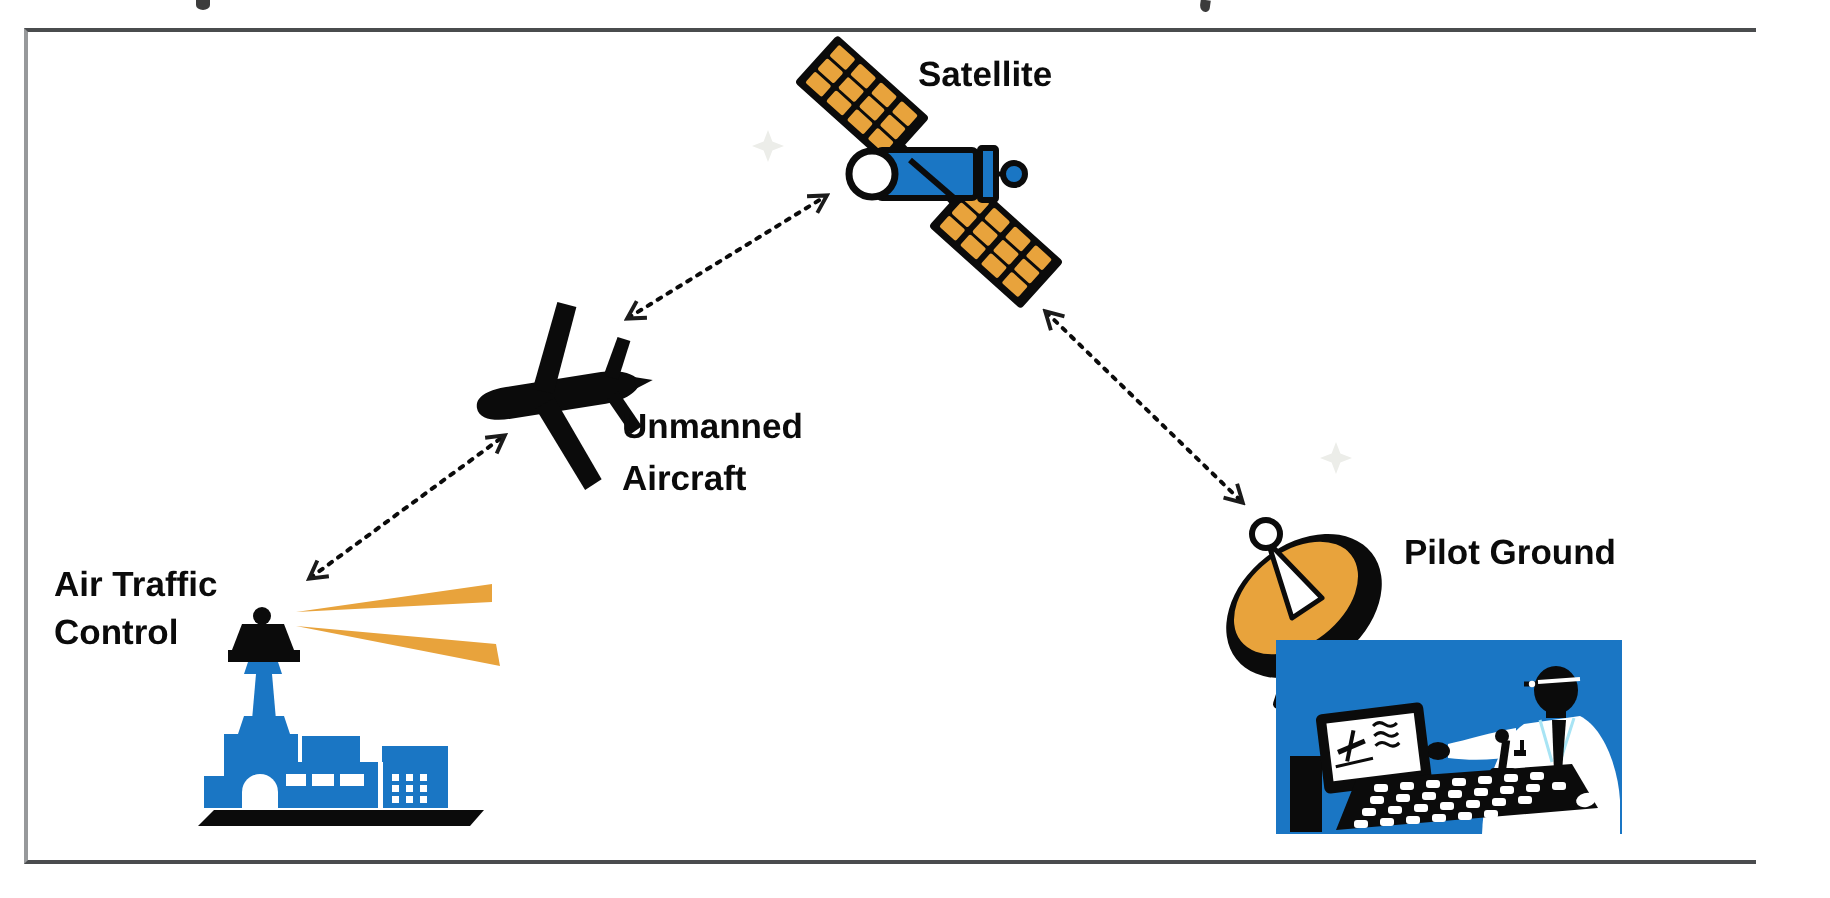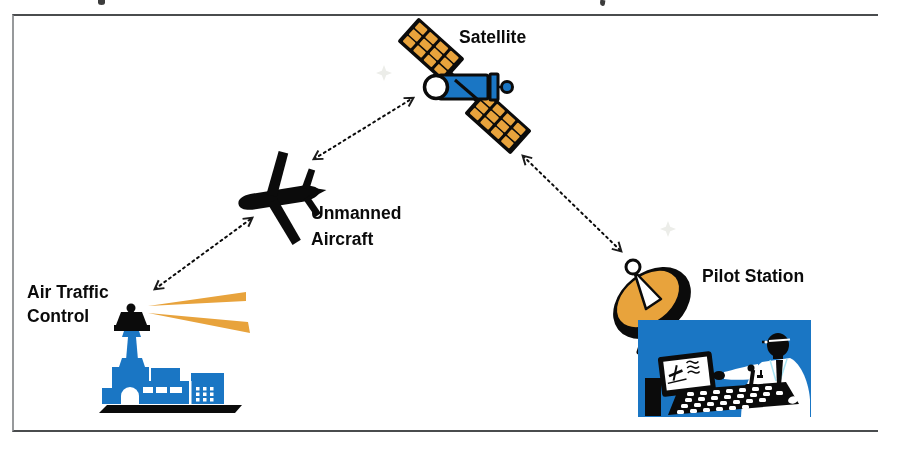--- a/index.html
+++ b/index.html
@@ -222,16 +222,16 @@
   </div>
   <div class="lbl" style="left:27px;top:280px;">
     <span>Air Traffic</span><br>
     <span>Control</span>
   </div>
   <div class="lbl lbl-unmanned" style="left:311px;top:200px;">
     <span>Unmanned</span><br>
     <span>Aircraft</span>
   </div>
   <div class="lbl" style="left:702px;top:264px;">
-    <span>Pilot Station</span><br>
+    <span>Pilot Ground</span><br>
   </div>
 
 </div>
 
 </body></html>

